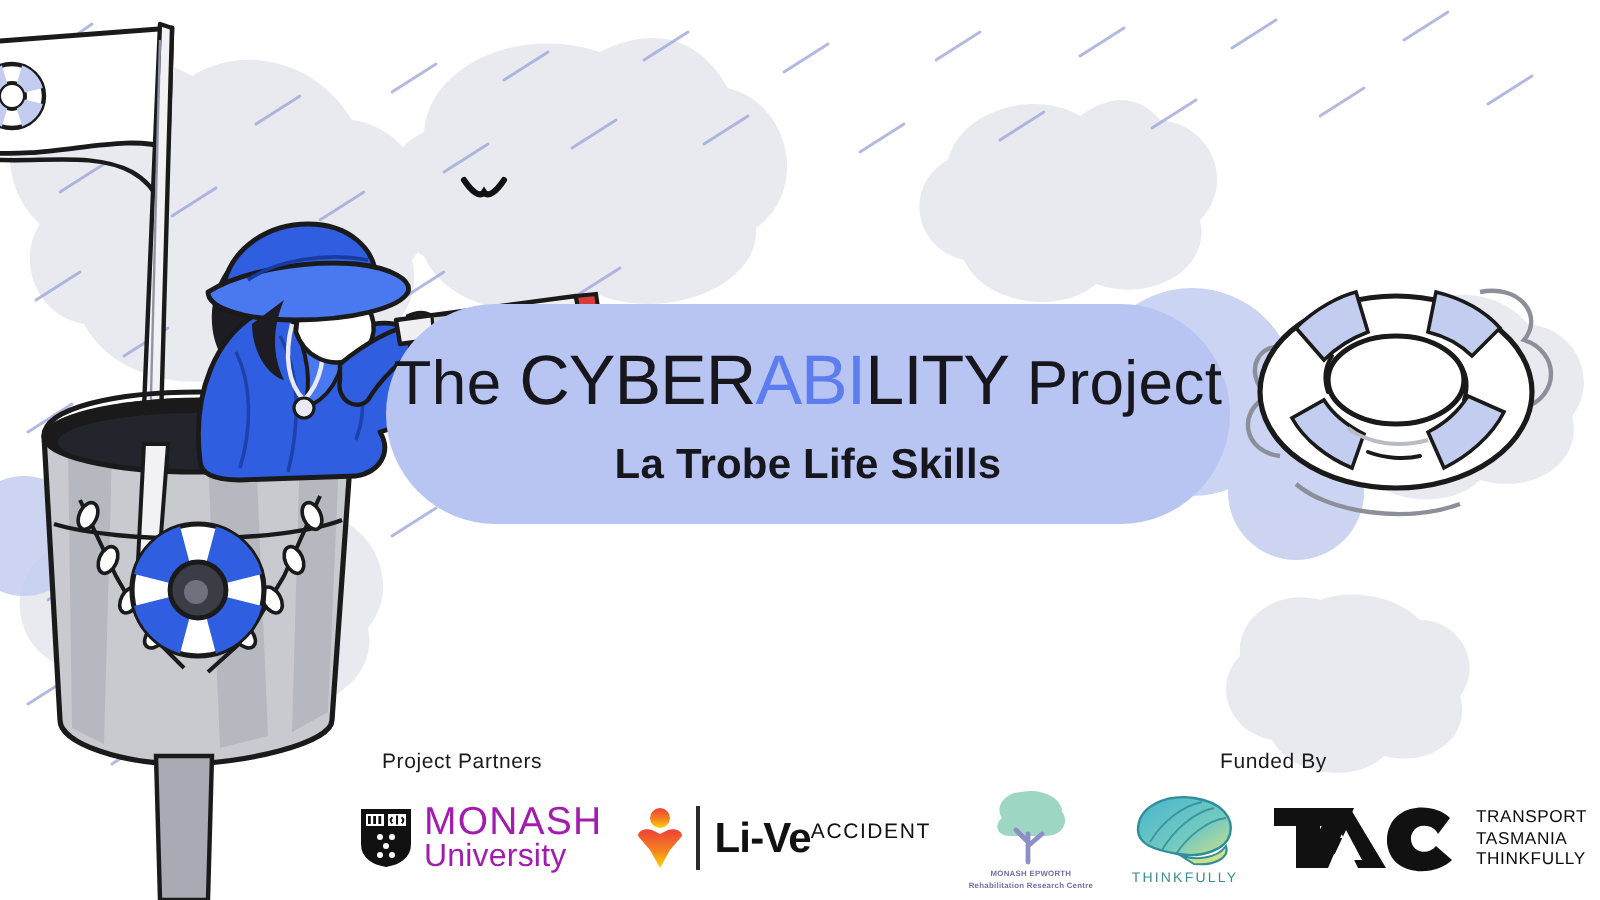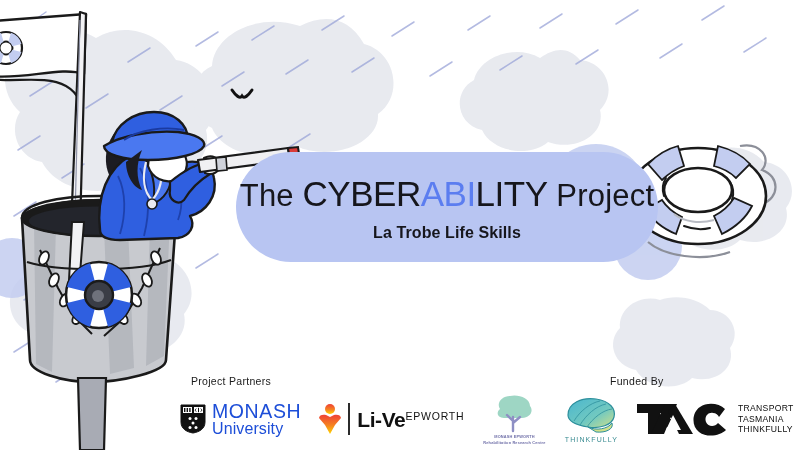--- a/index.html
+++ b/index.html
@@ -31,21 +31,20 @@
     left: 193px;
     top: 152px;
     width: 422px;
     height: 110px;
     background: #b8c5f2;
     border-radius: 56px;
     display: flex;
     flex-direction: column;
     align-items: center;
     justify-content: center;
-    margin-left: 43px;
   }
   #title-line {
     font-size: 31px;
     line-height: 1;
     color: #16161c;
     white-space: nowrap;
     letter-spacing: .2px;
     margin-top: 4px;
   }
   #title-line .thin {
@@ -54,21 +53,21 @@
   #title-line .caps {
     font-weight: 400;
     font-size: 35px;
     letter-spacing: -0.5px;
   }
   #title-line .hl {
     color: #5b7df0;
   }
   #subtitle {
     margin-top: 13px;
-    font-size: 16px;
+    font-size: 21px;
     font-weight: bold;
     color: #16161c;
     letter-spacing: .1px;
   }
 
   
   #names {
     position: absolute;
     left: 240px;
     top: 286px;
@@ -110,21 +109,21 @@
   #funder-logos  { left: 637px; top: 18px; height: 58px; align-items: center; }
 
   .logo { position: relative; display: flex; align-items: center; }
 
   
   #logo-monash { margin-right: 16px; }
   #logo-monash .crest { width: 26px; height: 30px; margin-right: 6px; }
   #logo-monash .words {
     display: flex; flex-direction: column;
     line-height: .96;
-    color: #1d4ed8;
+    color: #a21caf;
   }
   #logo-monash .w1 { font-size: 19.5px; letter-spacing: .6px; }
   #logo-monash .w2 { font-size: 16px; letter-spacing: .1px; }
 
   
   #logo-live { margin-right: 14px; }
   #logo-live .person { width: 26px; height: 32px; margin-right: 5px; }
   #logo-live .divider {
     width: 2px; height: 32px; background: #2b2b2b; margin-right: 7px;
   }
@@ -445,21 +444,21 @@
 
       <div class="logo" id="logo-live">
         <svg class="person" viewBox="0 0 26 32" xmlns="http://www.w3.org/2000/svg">
           <circle cx="13" cy="6" r="5" fill="url(#gLive)"></circle>
           <path d="M2 15 C2 12 6 11 9 12 L13 14 L17 12 C20 11 24 12 24 15
                    L18 22 L13 31 L8 22 Z" fill="url(#gLive)"></path>
         </svg>
         <div class="divider"></div>
         <div class="words">
           <span class="w1">Li-Ve</span>
-          <span class="w2">EPWORTH</span>
+          <span class="w2">ACCIDENT</span>
         </div>
       </div>
 
       <div class="logo" id="logo-merrc">
         <svg class="tree" viewBox="0 0 48 40" xmlns="http://www.w3.org/2000/svg">
           <path d="M10 16 C6 10 12 3 20 3 C28 1 40 5 40 13 C44 18 40 25 32 25
                    L14 25 C7 25 6 19 10 16 Z" fill="#9ed6c4"></path>
           <path d="M23 38 L23 24 M23 28 L17 22 M23 30 L30 24" stroke="#8e8fc4" stroke-width="2.4" fill="none" stroke-linecap="round"></path>
         </svg>
         <div class="cap">

